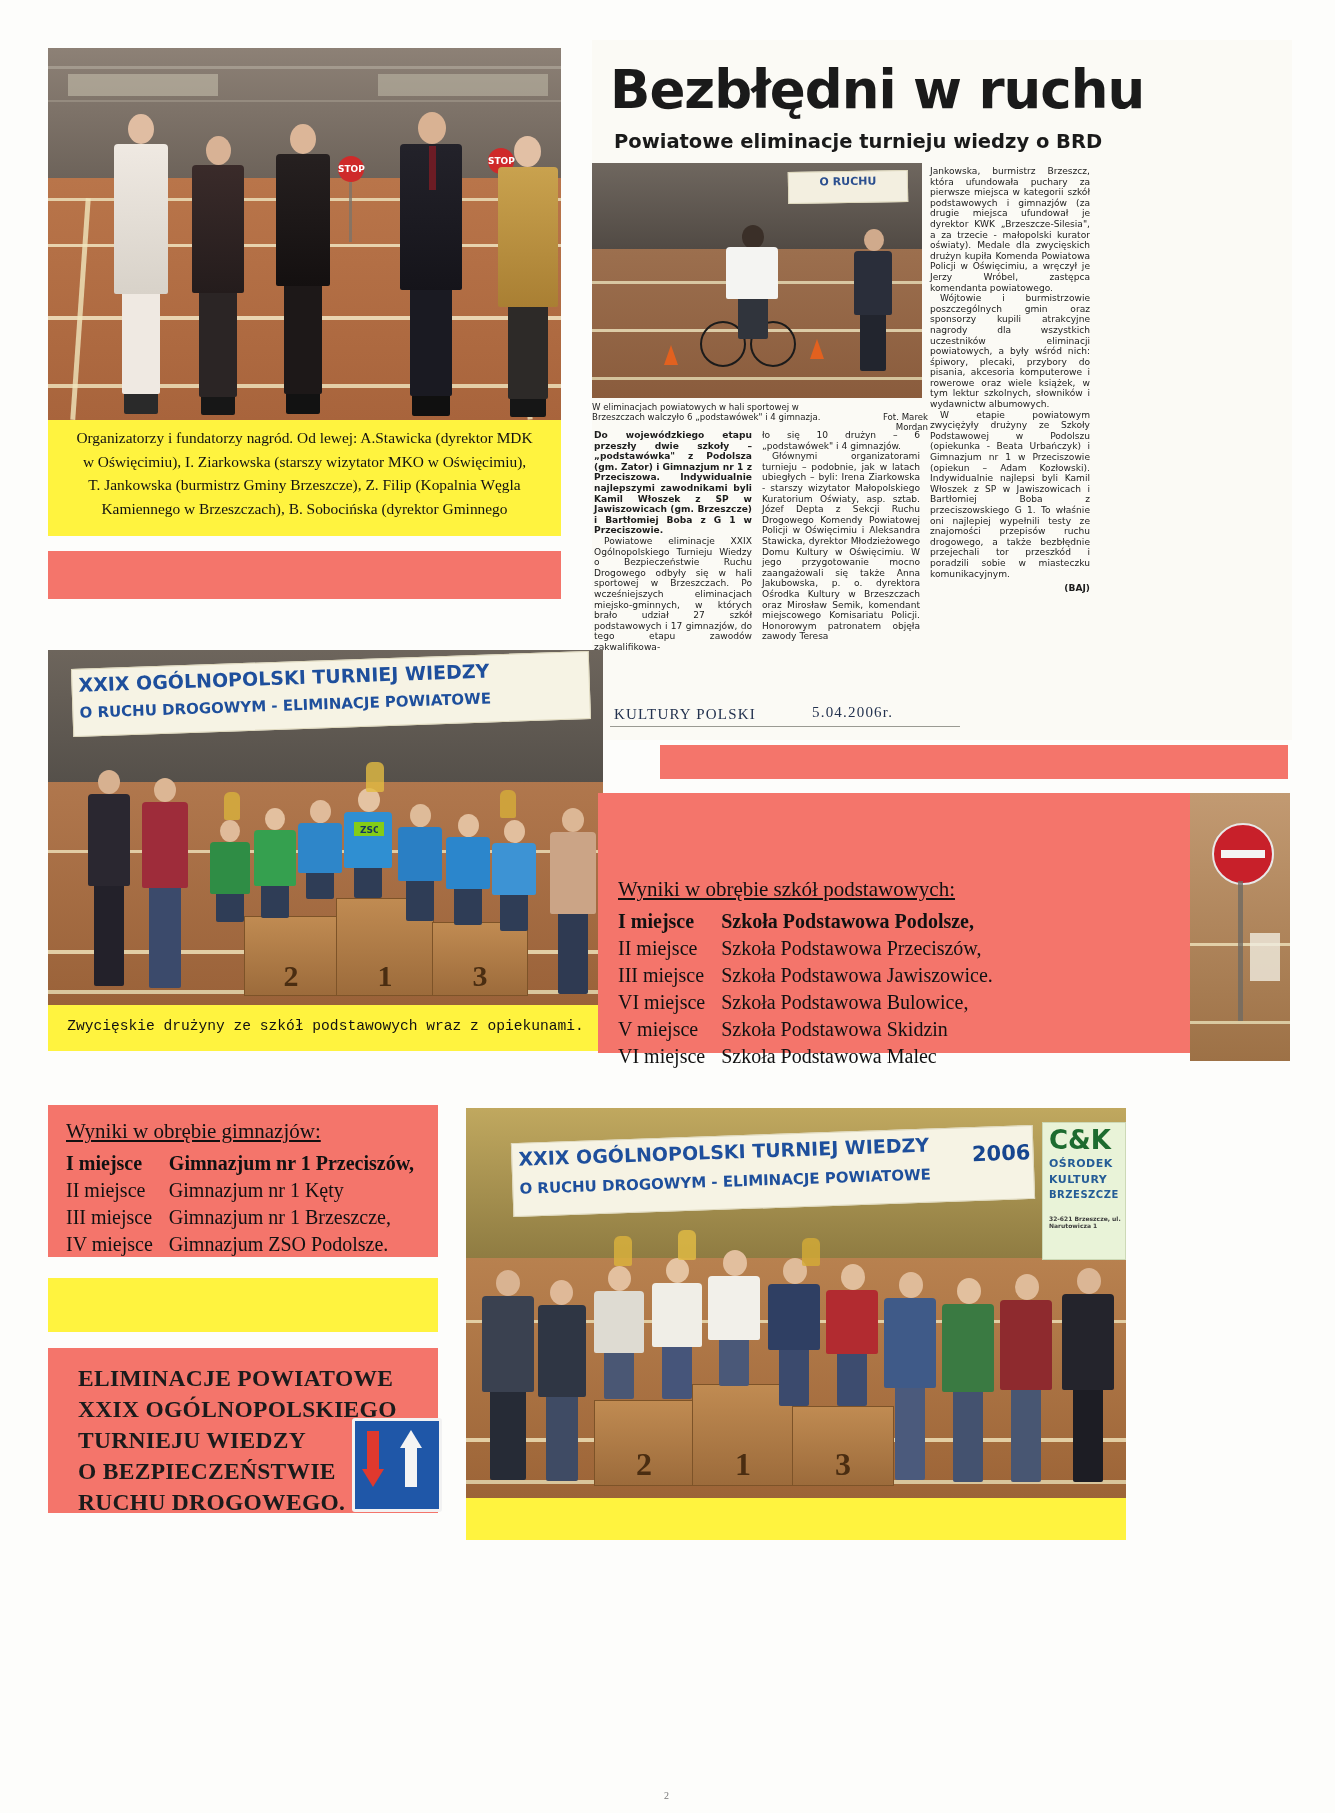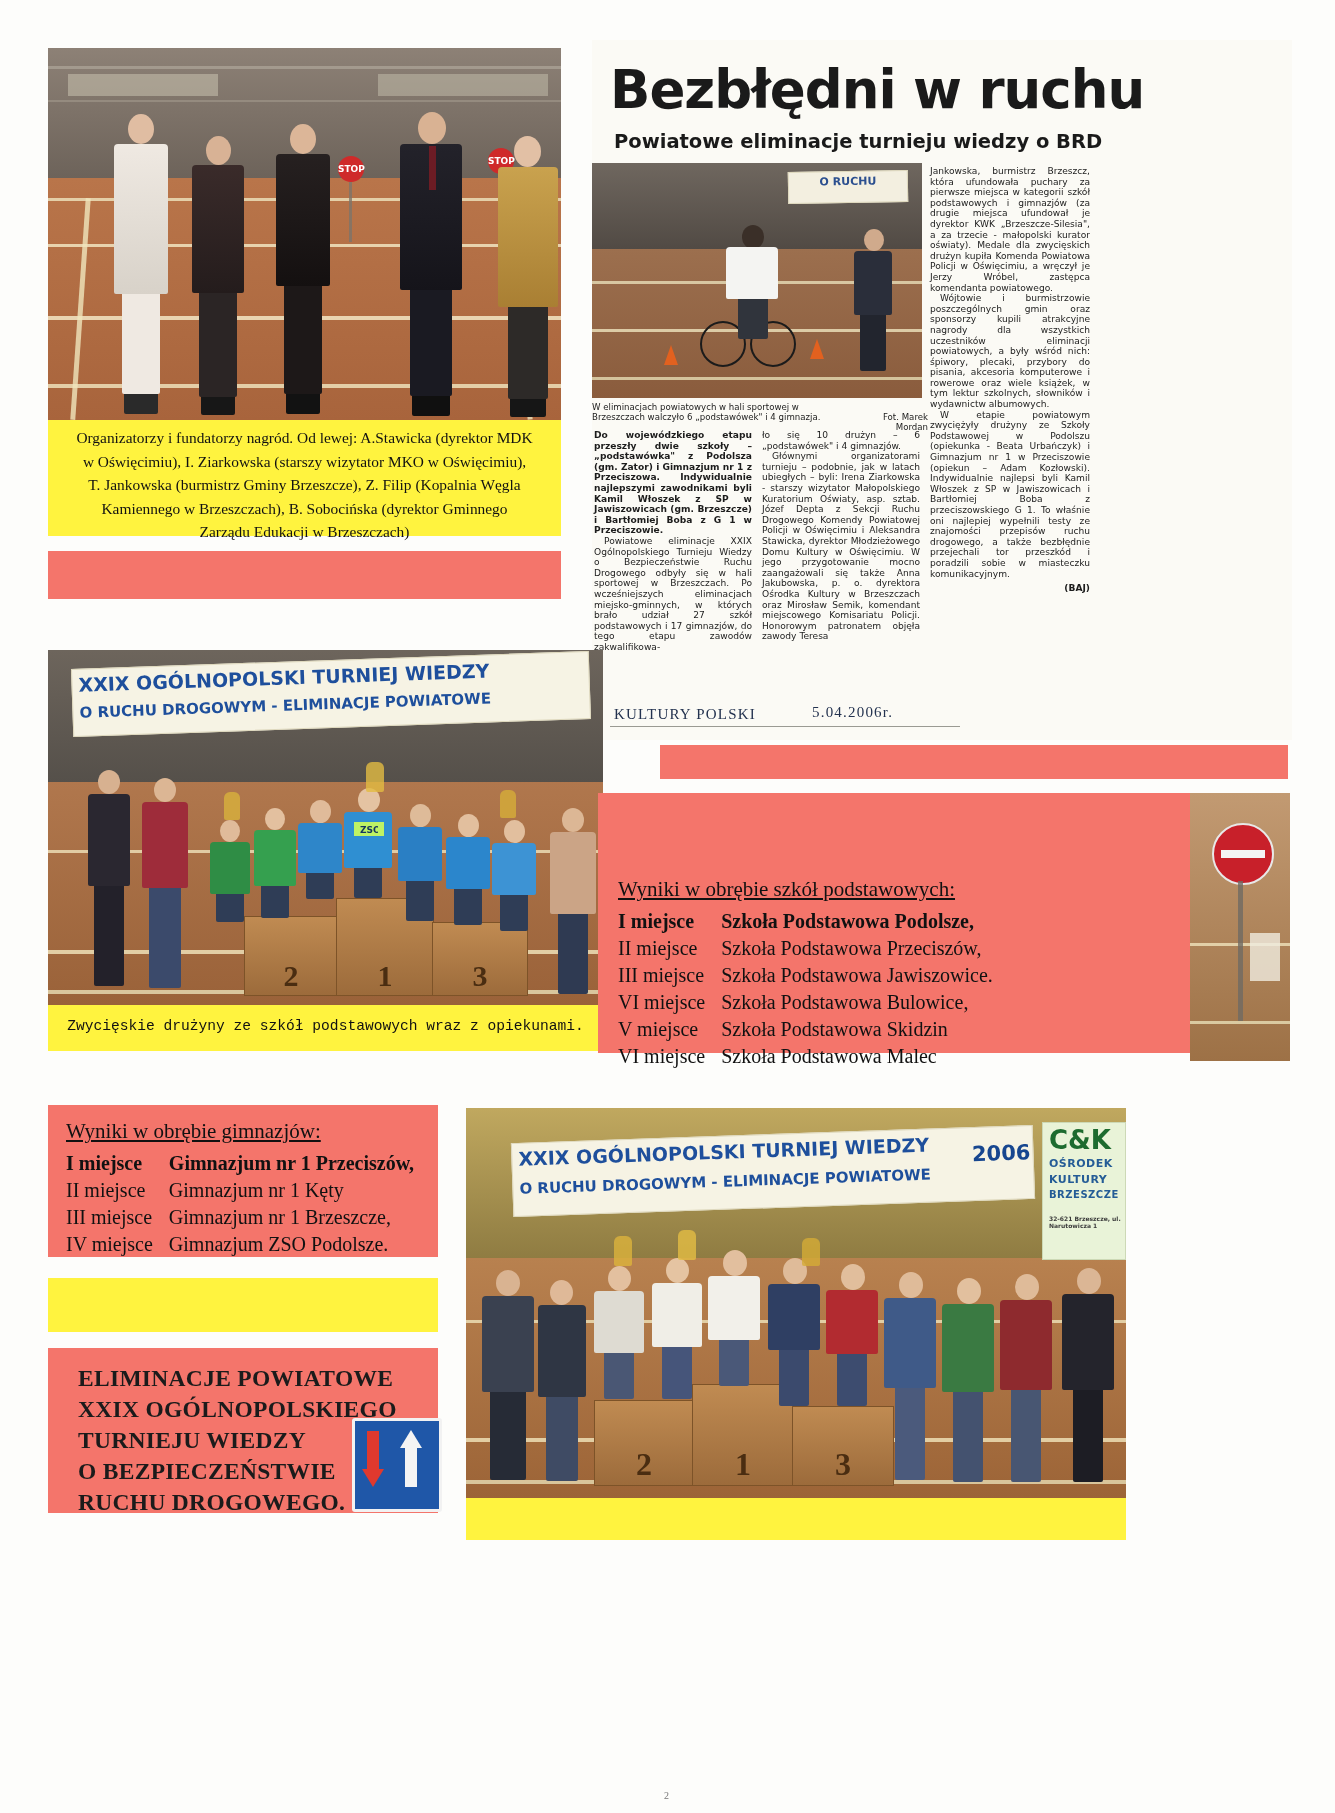--- a/index.html
+++ b/index.html
@@ -318,21 +318,20 @@
       <div class="legs" style="left:16px; top:263px; width:36px; height:18px; background:#161616;"></div>
     </div>
   </div>
 
   <div class="yellowbar" style="left:48px; top:420px; width:513px; height:116px;"></div>
   <div class="caption" style="position:absolute; left:48px; top:426px; width:513px; font-size:15.4px; line-height:23.5px;">
     <div>Organizatorzy i fundatorzy nagród. Od lewej: A.Stawicka (dyrektor  MDK</div>
     <div>w Oświęcimiu),  I. Ziarkowska (starszy wizytator MKO w Oświęcimiu),</div>
     <div>T. Jankowska (burmistrz Gminy Brzeszcze), Z. Filip (Kopalnia Węgla</div>
     <div>Kamiennego w Brzeszczach), B. Sobocińska (dyrektor Gminnego</div>
-    <div>Zarządu Edukacji w Brzeszczach)</div>
   </div>
 
   <div class="redbar" style="left:48px; top:551px; width:513px; height:48px;"></div>
 
   <div class="clip" style="left:592px; top:40px; width:700px; height:700px;"></div>
 
   <div class="clip-head" style="position:absolute; left:610px; top:60px; width:690px; font-size:53px; line-height:60px;">Bezbłędni w ruchu</div>
   <div class="clip-sub" style="position:absolute; left:614px; top:130px; width:690px; font-size:19.5px;">Powiatowe eliminacje turnieju wiedzy o BRD</div>
 
   <div class="photo" style="left:592px; top:163px; width:330px; height:235px;">
@@ -434,21 +433,21 @@
     </div>
     <div class="fig" style="left:248px; top:150px; width:48px; height:100px;">
       <div class="head" style="left:14px; top:0; width:21px; height:23px; background:#e0bb9a;"></div>
       <div class="body" style="left:2px; top:23px; width:44px; height:50px; background:#2e86c9;"></div>
       <div class="legs" style="left:10px; top:73px; width:28px; height:26px;"></div>
     </div>
     <div class="fig" style="left:294px; top:138px; width:52px; height:112px;">
       <div class="head" style="left:16px; top:0; width:22px; height:24px; background:#e4c3a2;"></div>
       <div class="body" style="left:2px; top:24px; width:48px; height:56px; background:#2f8fd2;"></div>
       <div class="legs" style="left:12px; top:80px; width:28px; height:30px;"></div>
-      <div class="banner" style="left:12px; top:34px; width:30px; height:14px; background:#bef264; border:none; transform:none;">
+      <div class="banner" style="left:12px; top:34px; width:30px; height:14px; background:#84cc16; border:none; transform:none;">
         <div class="btxt" style="font-size:9px; text-align:center; color:#14365e;">ZSO</div>
       </div>
     </div>
     <div class="fig" style="left:348px; top:154px; width:48px; height:120px;">
       <div class="head" style="left:14px; top:0; width:21px; height:23px; background:#debb99;"></div>
       <div class="body" style="left:2px; top:23px; width:44px; height:54px; background:#2a7fc4;"></div>
       <div class="legs" style="left:10px; top:77px; width:28px; height:40px;"></div>
     </div>
     <div class="fig" style="left:396px; top:164px; width:48px; height:112px;">
       <div class="head" style="left:14px; top:0; width:21px; height:23px; background:#e2bf9e;"></div>

